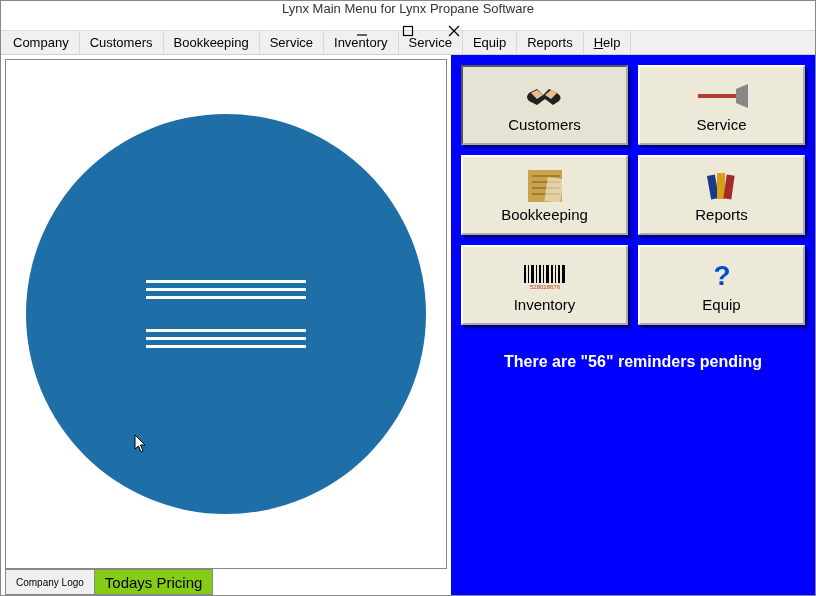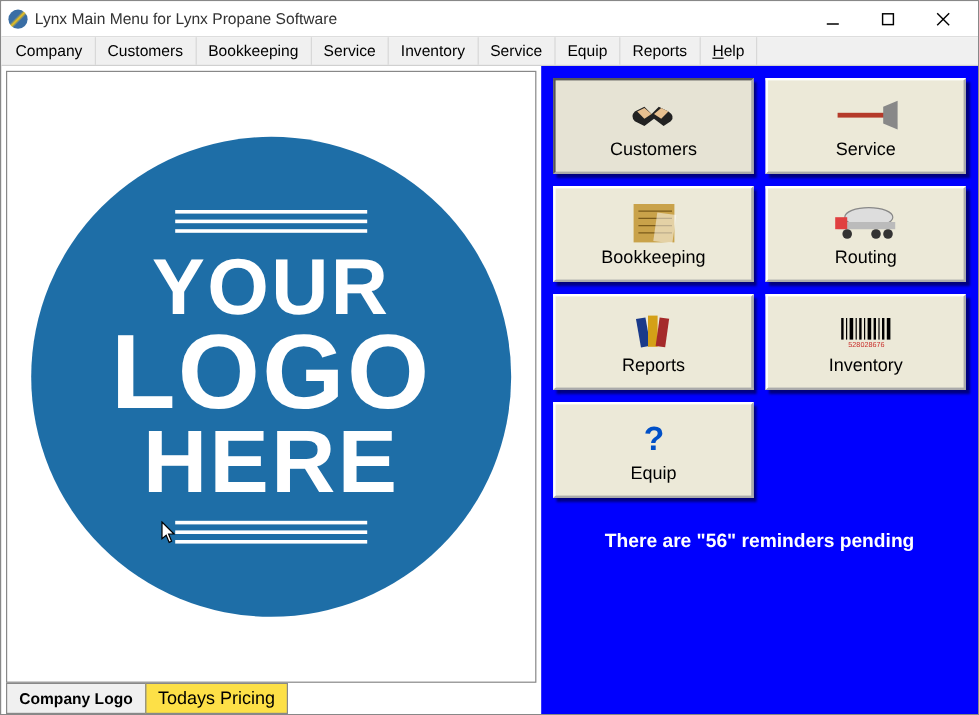--- a/index.html
+++ b/index.html
@@ -12,20 +12,21 @@
     overflow: hidden;
     border: 1px solid #888;
   }
   .titlebar {
     height: 30px;
     background: #fff;
     display: flex;
     align-items: center;
     padding: 0 6px;
     border-bottom: 1px solid #ddd;
+    flex-direction: column;
   }
   .titlebar .app-icon {
     width: 16px; height: 16px;
     margin-right: 6px;
     border-radius: 50%;
     background: linear-gradient(135deg,#3a6ea5 40%,#f0c419 50%,#3a6ea5 60%);
   }
   .titlebar .title { flex: 1; color: #333; }
   .win-controls { display: flex; gap: 0; }
   .win-btn {
@@ -102,22 +103,22 @@
   }
   .tab {
     border: 1px solid #888;
     border-top: 1px solid #888;
     padding: 2px 10px;
     background: #f0f0f0;
     color: #000;
     margin-right: -1px;
     display: flex; align-items:center;
   }
-  .tab.inactive { background:#fde047; font-size:15px; }
-  .tab.active { font-size:13px;font-weight:bold; }
+  .tab.inactive { background:#84cc16; font-size:15px; }
+  .tab.active { font-size:10px; }
   .right-pane {
     flex: 1;
     background: #0000fe;
     padding: 10px;
     display: flex;
     flex-direction: column;
   }
   .tile-grid {
     display: grid;
     grid-template-columns: 1fr 1fr;
@@ -190,25 +191,20 @@
 
 <div class="content">
   <div class="left-pane">
     <div class="logo-frame">
       <div class="logo-circle">
         <div class="logo-lines top">
             <div></div>
             <div></div>
             <div></div>
           </div>
-        <div class="logo-text">
-          <div class="l1">YOUR</div>
-          <div class="l2">LOGO</div>
-          <div class="l3">HERE</div>
-        </div>
         <div class="logo-lines bottom">
             <div></div>
             <div></div>
             <div></div>
           </div>
       </div>
       <svg class="cursor" viewBox="0 0 14 20">
         <path d="M1 1 L1 15 L4.5 12 L7 18 L9 17 L6.5 11 L11 11 Z" fill="#fff" stroke="#000" stroke-width="1"></path>
       </svg>
     </div>
@@ -250,33 +246,20 @@
             <line x1="6" y1="14" x2="34" y2="14" stroke="#7a5a1a" stroke-width="1"></line>
             <line x1="6" y1="20" x2="34" y2="20" stroke="#7a5a1a" stroke-width="1"></line>
             <line x1="6" y1="26" x2="34" y2="26" stroke="#7a5a1a" stroke-width="1"></line>
             <rect x="20" y="10" width="16" height="24" fill="#fff" opacity="0.5" transform="rotate(8 28 22)"></rect>
           </svg>
         </div>
         <div class="label">Bookkeeping</div>
       </div>
 
 
-      <div class="tile">
-        <div class="icon">
-          <svg width="56" height="30" viewBox="0 0 56 30">
-            <ellipse cx="30" cy="10" rx="20" ry="8" fill="#ddd" stroke="#888"></ellipse>
-            <rect x="4" y="14" width="48" height="6" fill="#bbb"></rect>
-            <rect x="2" y="10" width="10" height="10" fill="#e04040"></rect>
-            <circle cx="12" cy="24" r="4" fill="#333"></circle>
-            <circle cx="36" cy="24" r="4" fill="#333"></circle>
-            <circle cx="46" cy="24" r="4" fill="#333"></circle>
-          </svg>
-        </div>
-        <div class="label">Routing</div>
-      </div>
 
       <div class="tile">
         <div class="icon">
           <svg width="34" height="34" viewBox="0 0 34 34">
             <rect x="4" y="6" width="8" height="24" fill="#1a3a8a" transform="rotate(-10 8 18)"></rect>
             <rect x="12" y="4" width="8" height="26" fill="#d4a017"></rect>
             <rect x="20" y="6" width="8" height="24" fill="#a52a2a" transform="rotate(8 24 18)"></rect>
           </svg>
         </div>
         <div class="label">Reports</div>

